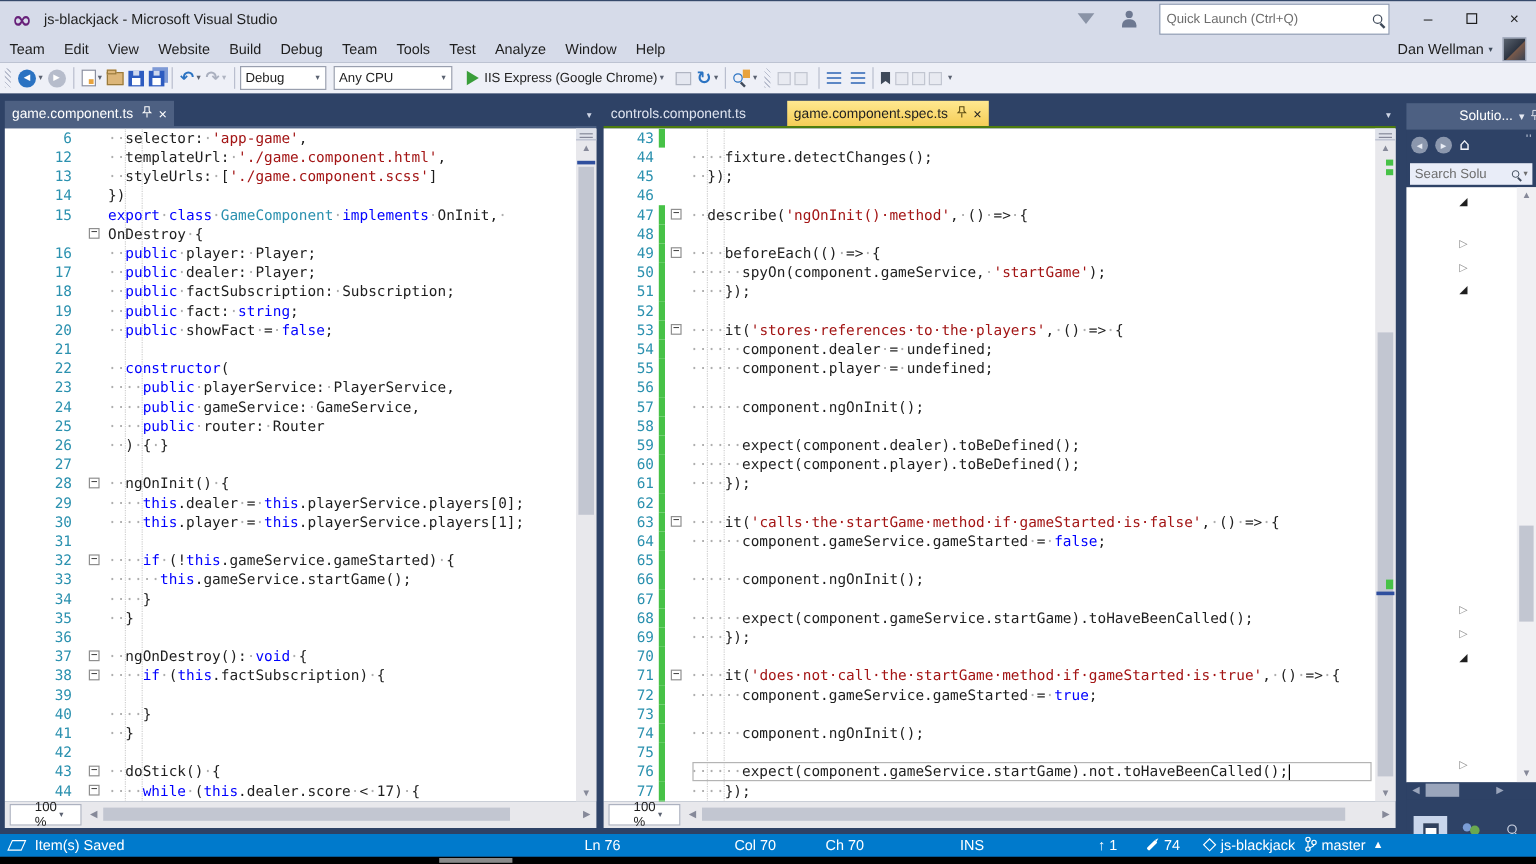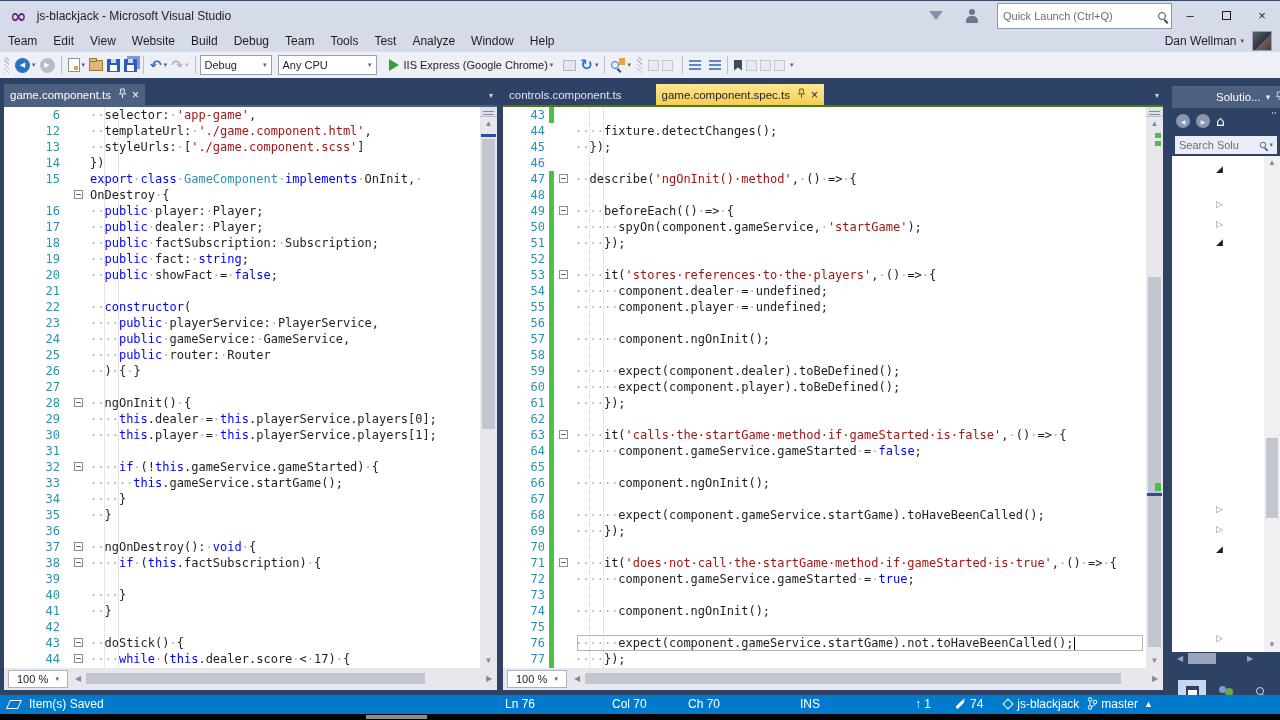--- a/index.html
+++ b/index.html
@@ -8,21 +8,21 @@
 
   
   .titlebar { position:absolute; left:0; top:0; width:1280px; height:30px; background:#d6dbe9; border-top:1px solid #35496b; display:flex; align-items:center; }
   .vslogo { font-family:"DejaVu Sans",sans-serif; color:#68217a; font-size:20px; font-weight:bold; margin:0 10px 0 10px; line-height:20px; }
   .wtitle { font-size:12px; color:#1e1e1e; }
   .tb-spacer { flex:1; }
   .funnel-icon { width:0; height:0; border-left:7px solid transparent; border-right:7px solid transparent; border-top:9px solid #8a93a6; margin-right:22px; position:relative; }
   .person-icon { width:14px; height:14px; position:relative; margin-right:18px; }
   .person-icon::before { content:''; position:absolute; left:4px; top:0; width:6px; height:6px; border-radius:50%; background:#6d7891; }
   .person-icon::after { content:''; position:absolute; left:1px; top:7px; width:12px; height:7px; border-radius:5px 5px 0 0; background:#6d7891; }
-  .quicklaunch { width:175px; height:20px; background:#fff; border:1px solid #8b98b1; display:flex; align-items:center; padding:12px 5px; }
+  .quicklaunch { width:192px; height:20px; background:#fff; border:1px solid #8b98b1; display:flex; align-items:center; padding:12px 5px; margin-right:14px; }
   .quicklaunch .ph { flex:1; font-size:11px; color:#6d6d6d; }
   .mag { width:8px; height:8px; border:1.5px solid #3f4a5a; border-radius:50%; position:relative; flex:none; }
   .mag::after { content:''; position:absolute; left:6px; top:6px; width:5px; height:1.5px; background:#3f4a5a; transform:rotate(45deg); transform-origin:0 0; }
   .winbtn { width:36px; height:26px; display:flex; align-items:center; justify-content:center; color:#1e1e1e; font-size:13px; }
   .icon-restore { width:9px; height:9px; border:1px solid #1e1e1e; position:relative; background:#d6dbe9; }
   .icon-restore::before { content:''; position:absolute; left:2px; top:-4px; width:9px; height:9px; border:1px solid #1e1e1e; z-index:-1; }
 
   
   .menubar { position:absolute; left:0; top:30px; width:1280px; height:22px; background:#d6dbe9; display:flex; align-items:center; font-size:12px; color:#1e1e1e; }
   .menu-item { padding:3px 8px; }
@@ -93,21 +93,21 @@
 
   
   .vscroll { position:absolute; right:0; top:0; width:17px; height:561px; background:#e8e8ec; }
   .sb-arrow { position:absolute; left:0; width:17px; height:14px; color:#868999; font-size:8px; text-align:center; line-height:14px; }
   .sb-up { top:10px; } .sb-dn { bottom:0; }
   .splitgrip { position:absolute; top:0; left:0; width:17px; height:10px; background:#dfe2ea; border-bottom:1px solid #b9bece; }
   .splitgrip::after { content:''; position:absolute; left:3px; top:4px; width:11px; height:2px; border-top:1px solid #868999; border-bottom:1px solid #868999; }
   .vthumb { position:absolute; left:2px; width:13px; background:#c2c6d1; }
   .mark { position:absolute; }
   .ebottom { height:22px; background:#e8e8ec; display:flex; align-items:center; }
-  .zoombox { width:60px; height:18px; background:#fff; border:1px solid #adb2c0; margin:0 4px; display:flex; align-items:center; font-size:11px; color:#1e1e1e; padding:0 8px; }
+  .zoombox { width:60px; height:18px; background:#fff; border:1px solid #adb2c0; margin:0 4px; display:flex; align-items:center; font-size:11px; color:#1e1e1e; padding:0 20px; }
   .zoombox .cv { flex:1; }
   .hscroll { flex:1; position:relative; height:14px; margin-right:2px; }
   .h-ar { position:absolute; top:0; width:12px; height:14px; color:#868999; font-size:8px; line-height:14px; text-align:center; }
   .hthumb { position:absolute; top:1px; height:11px; background:#c2c6d1; }
 
   
   .sepanel { position:absolute; left:1172px; top:8px; width:108px; height:606px; background:#2e4266; font-size:11px; }
   .se-title { height:22px; background:#4d6082; color:#fff; display:flex; align-items:center; padding:0 4px; }
   .se-title .t { flex:1; font-size:11.5px;margin-left:40px; }
   .se-title .ic { margin-left:5px; font-size:9px; color:#e6e9f2; }
@@ -484,21 +484,21 @@
           </span>
         <span class="se-tab">
             <span class="mag lite"></span>
           </span>
       </div>
     </div>
   </div>
 
   <div class="statusbar">
     <span class="sitem" style="left:8px"><span class="sv-ic"></span><span>Item(s) Saved</span></span>
-    <span class="sitem" style="left:505px">Ln 76</span>
+    <span class="sitem" style="left:487px">Ln 76</span>
     <span class="sitem" style="left:612px">Col 70</span>
     <span class="sitem" style="left:688px">Ch 70</span>
     <span class="sitem" style="left:800px">INS</span>
     <span class="sitem" style="left:915px"><span>↑&nbsp;</span><span>1</span></span>
     <span class="sitem" style="left:955px"><span class="pencil"></span><span>74</span></span>
     <span class="sitem" style="left:1002px"><svg width="12" height="12" viewBox="0 0 12 12" style="vertical-align:-2px">
           <rect x="2.5" y="2.5" width="7" height="7" transform="rotate(45 6 6)" fill="none" stroke="#fff"></rect>
         </svg>&nbsp;<span>js-blackjack</span></span>
     <span class="sitem" style="left:1086px"><svg width="12" height="13" viewBox="0 0 12 13" style="vertical-align:-2px">
           <circle cx="4" cy="2.5" r="1.8" fill="none" stroke="#fff"></circle>

